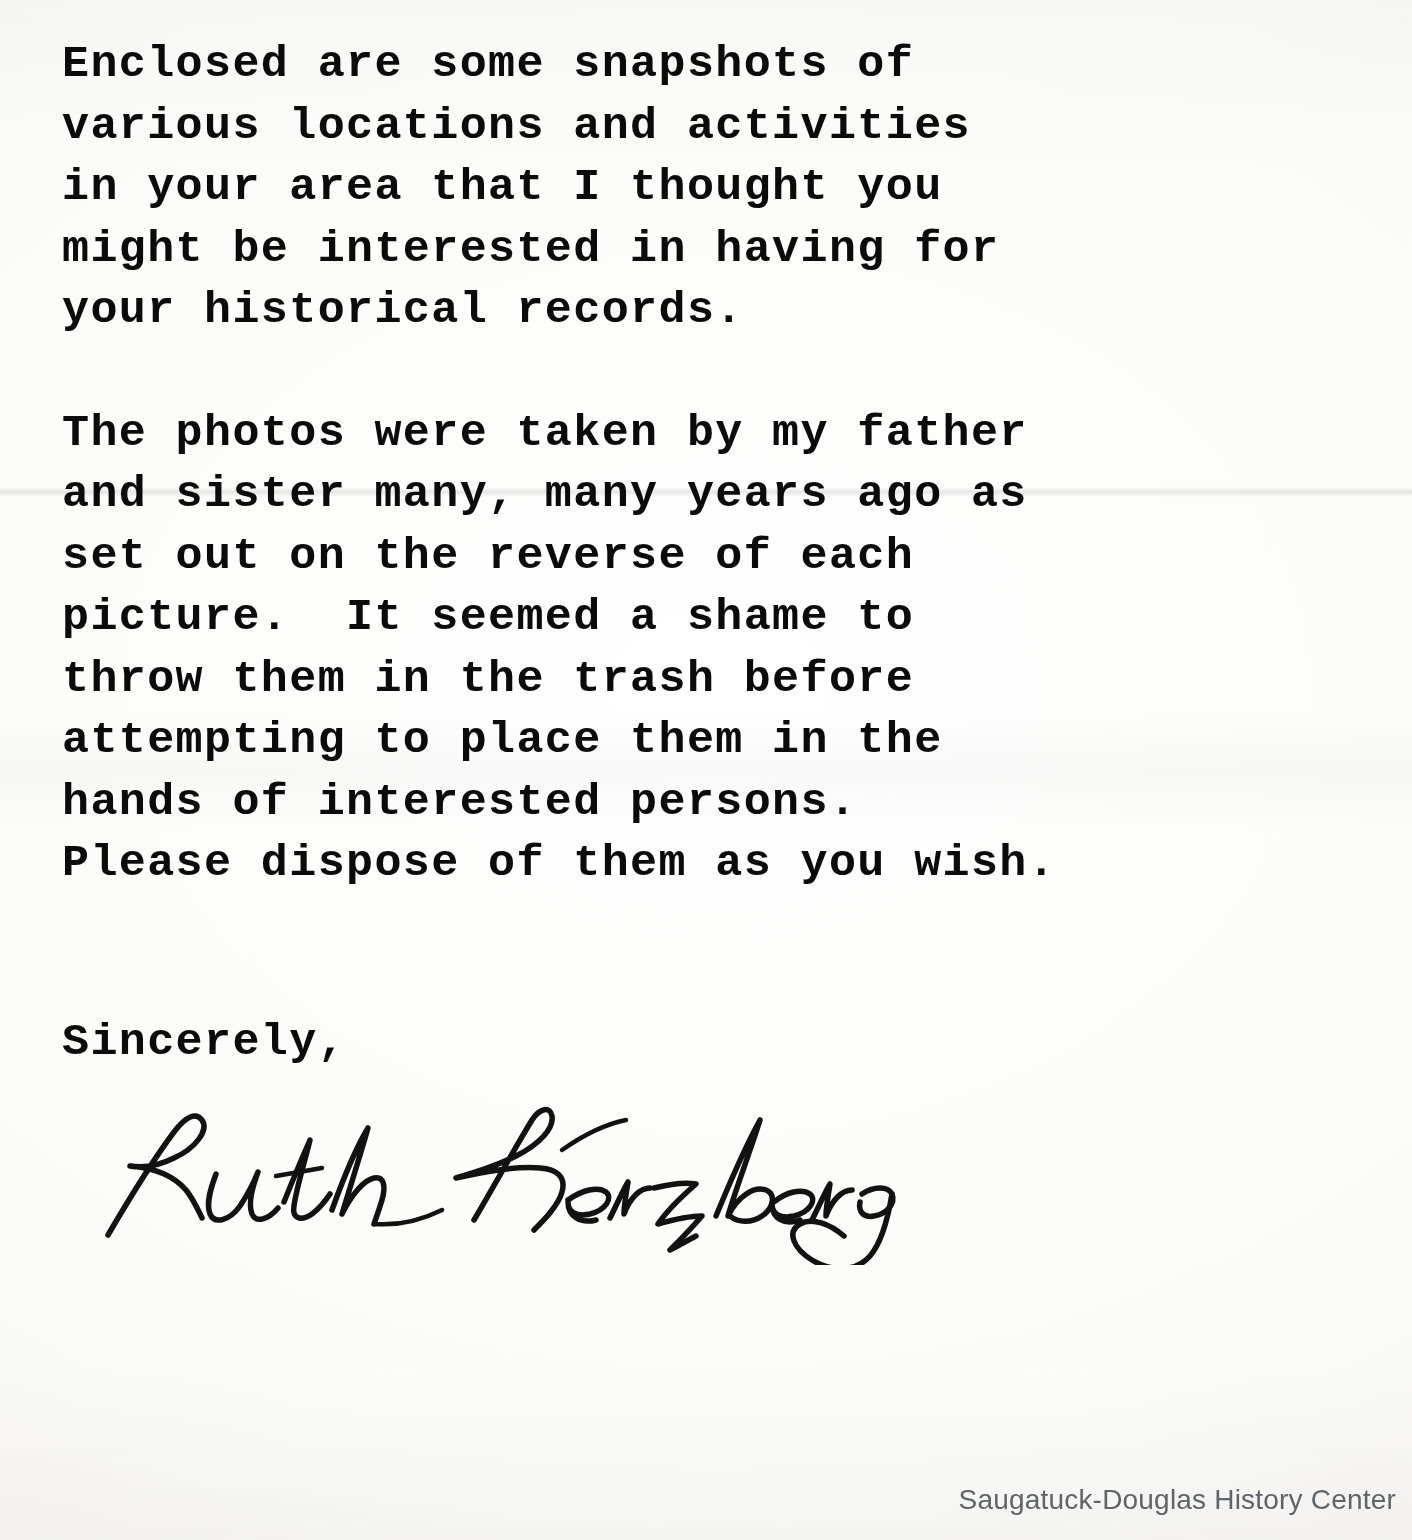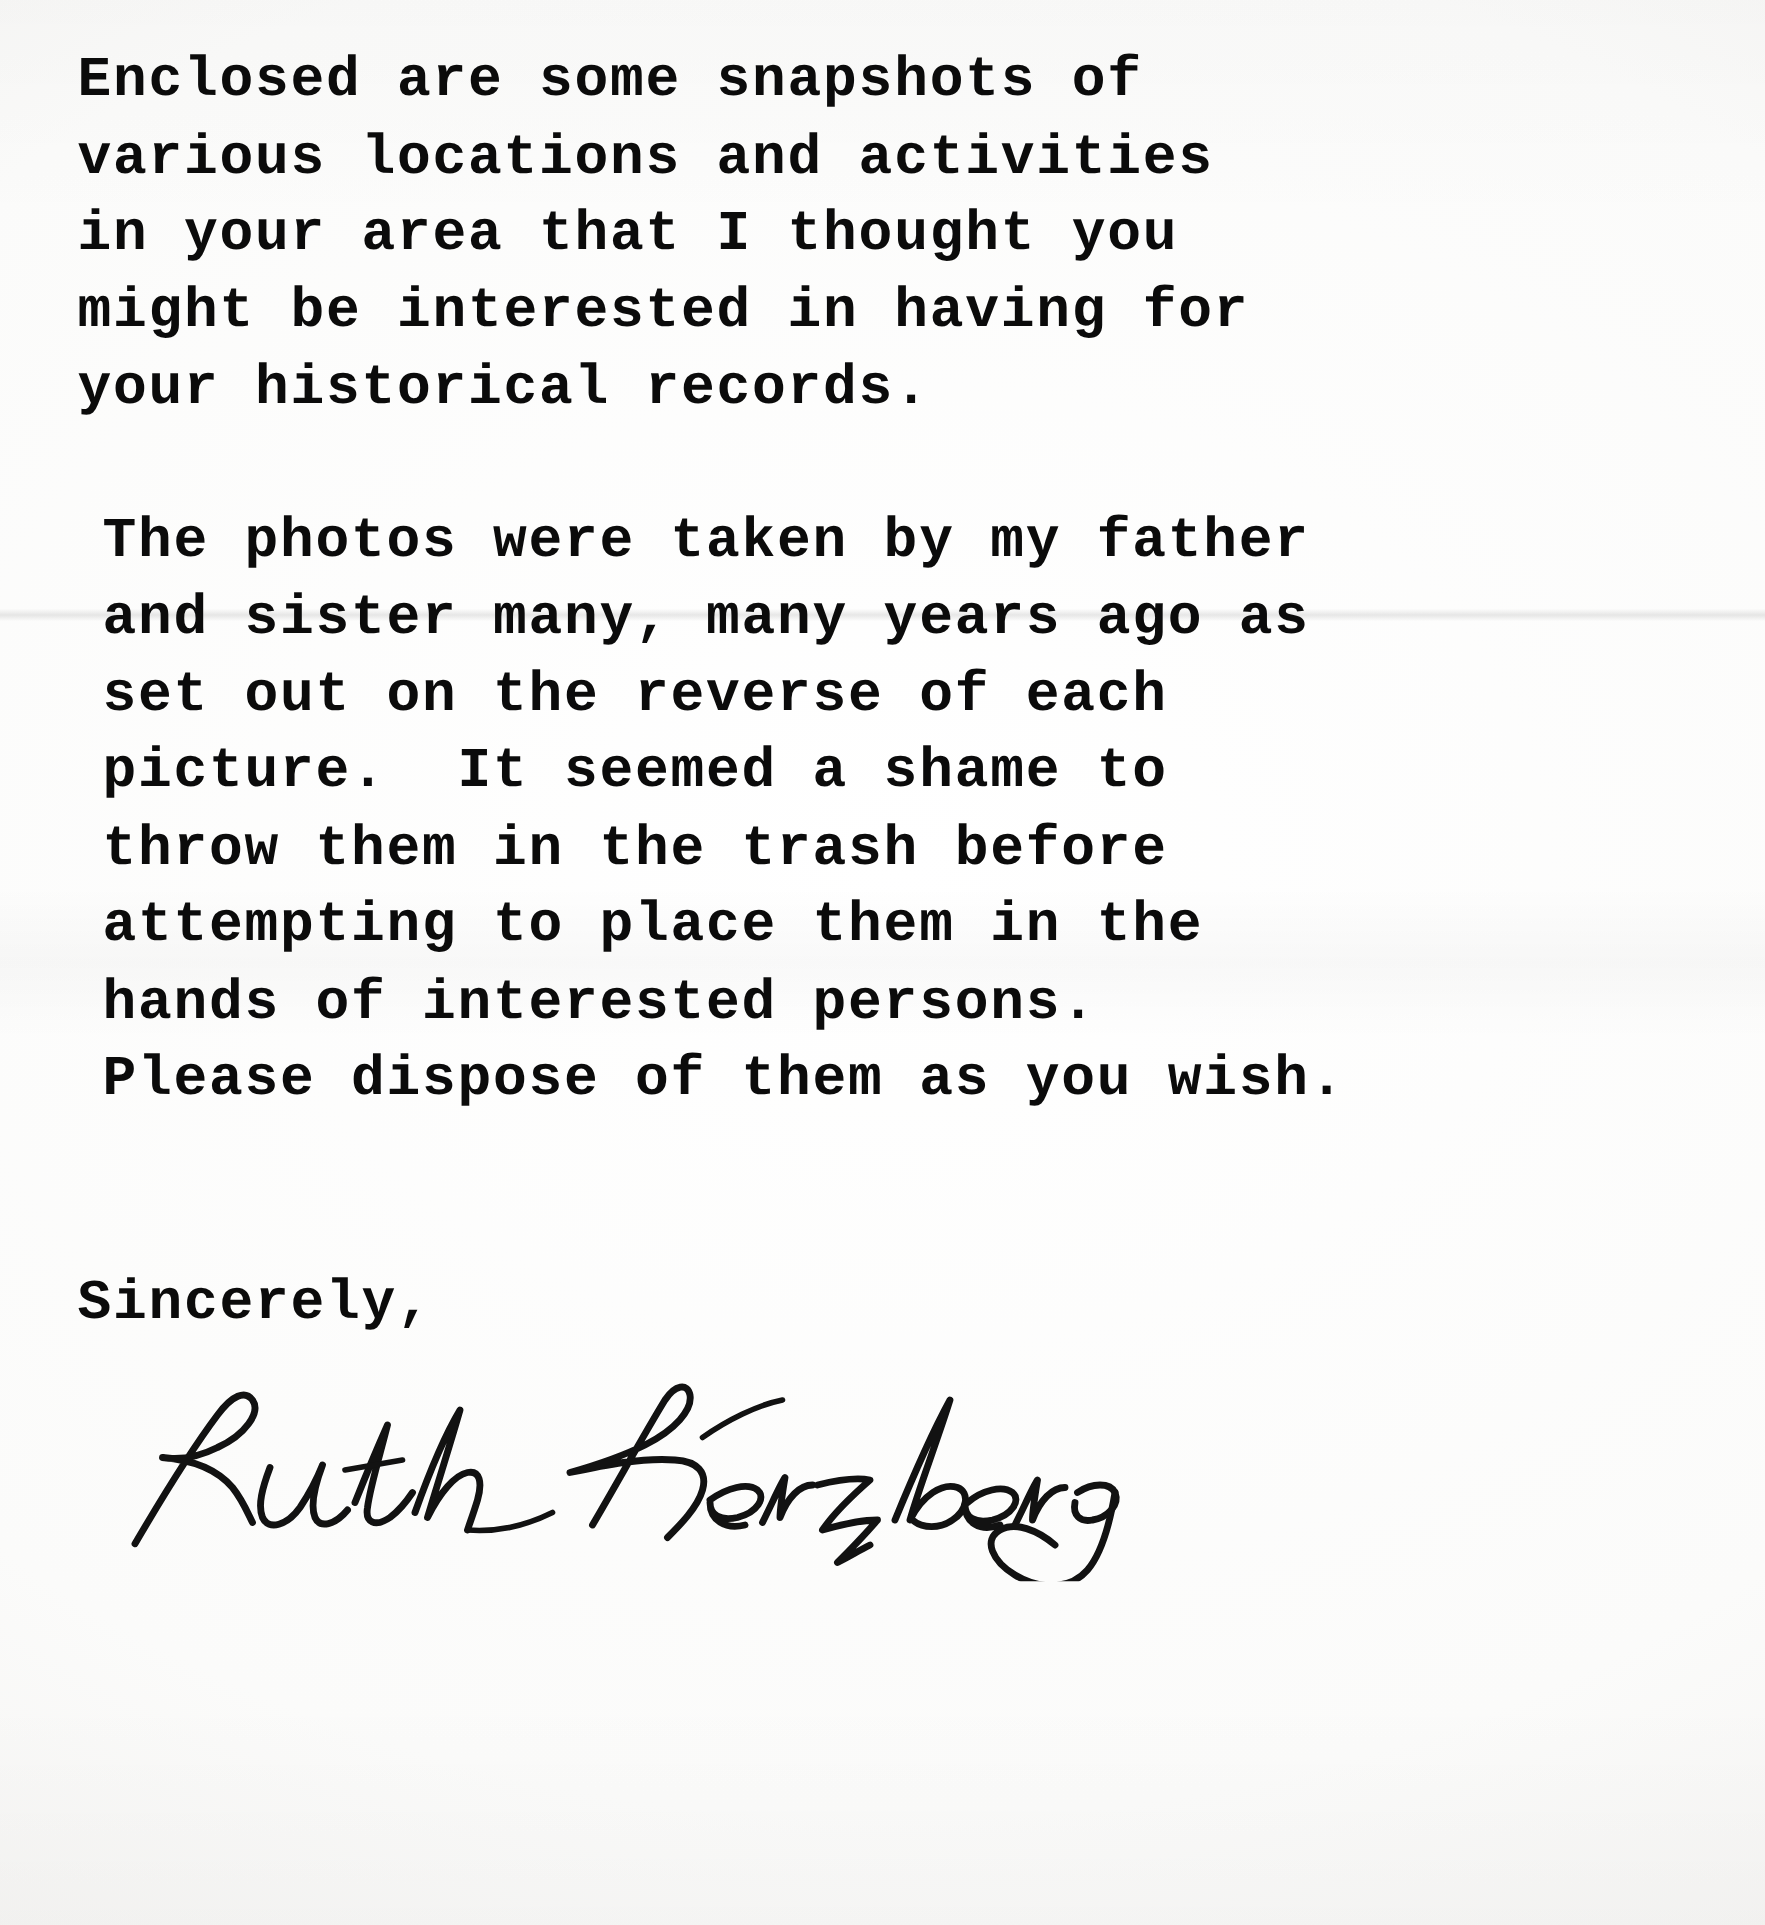--- a/index.html
+++ b/index.html
@@ -60,21 +60,20 @@
     line-height: 61.5px;
     letter-spacing: 1.4px;
     color: #0b0b0b;
     white-space: pre-wrap;
     font-weight: 700;
     margin: 0;
     text-rendering: optimizeLegibility;
   }
   .para + .para {
     margin-top: 61px;
-    margin-left: 20px;
   }
 
   .closing {
     position: absolute;
     left: 62px;
     top: 1012px;
     font-size: 45px;
     line-height: 61.5px;
     letter-spacing: 1.4px;
     font-weight: 700;
@@ -170,14 +169,15 @@
 
         <path d="M742 130 C 750 114, 756 100, 760 94 C 758 106, 756 118, 756 126 C 762 110, 772 100, 782 100" stroke-width="5.5"></path>
 
         <path d="M792 104 C 804 96, 818 96, 822 104 C 826 114, 816 124, 804 126 C 794 128, 788 122, 790 112" stroke-width="5.5"></path>
         <path d="M822 104 C 818 128, 812 152, 800 166 C 786 182, 762 182, 742 170 C 724 159, 716 142, 730 134 C 742 127, 760 134, 774 146" stroke-width="5.5"></path>
       </g>
     </svg>
   </div>
 
 
+  <div id="credit">Saugatuck-Douglas History Center</div>
 
 </div>
 
 </body></html>

